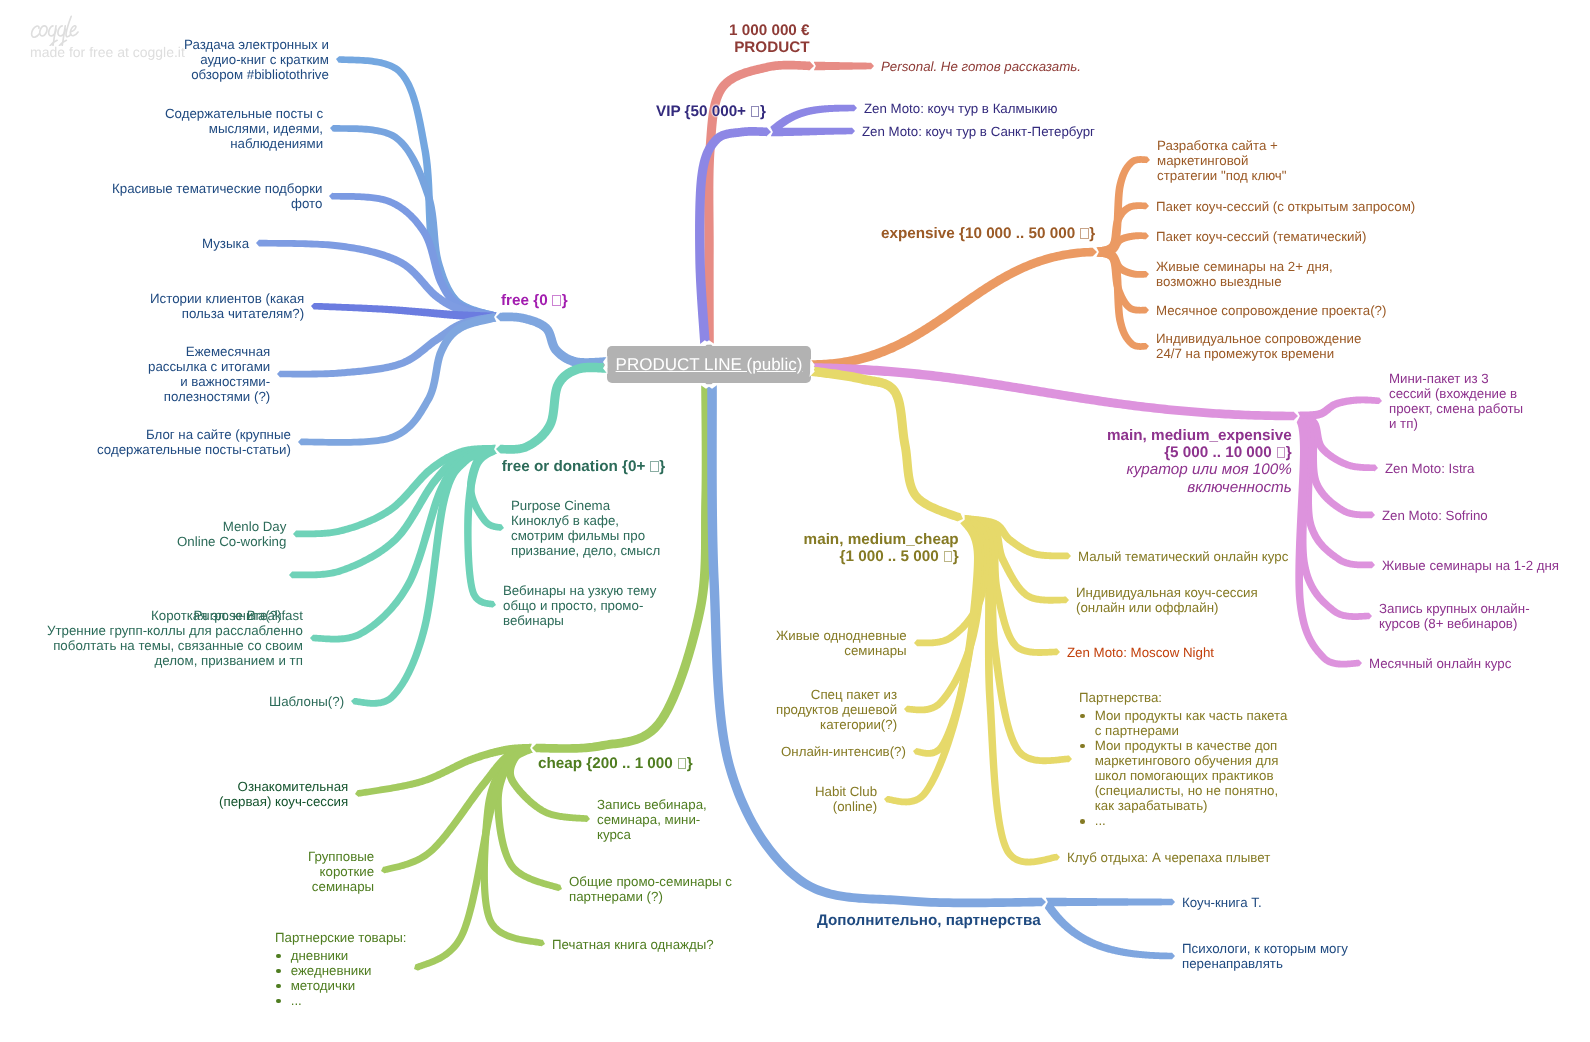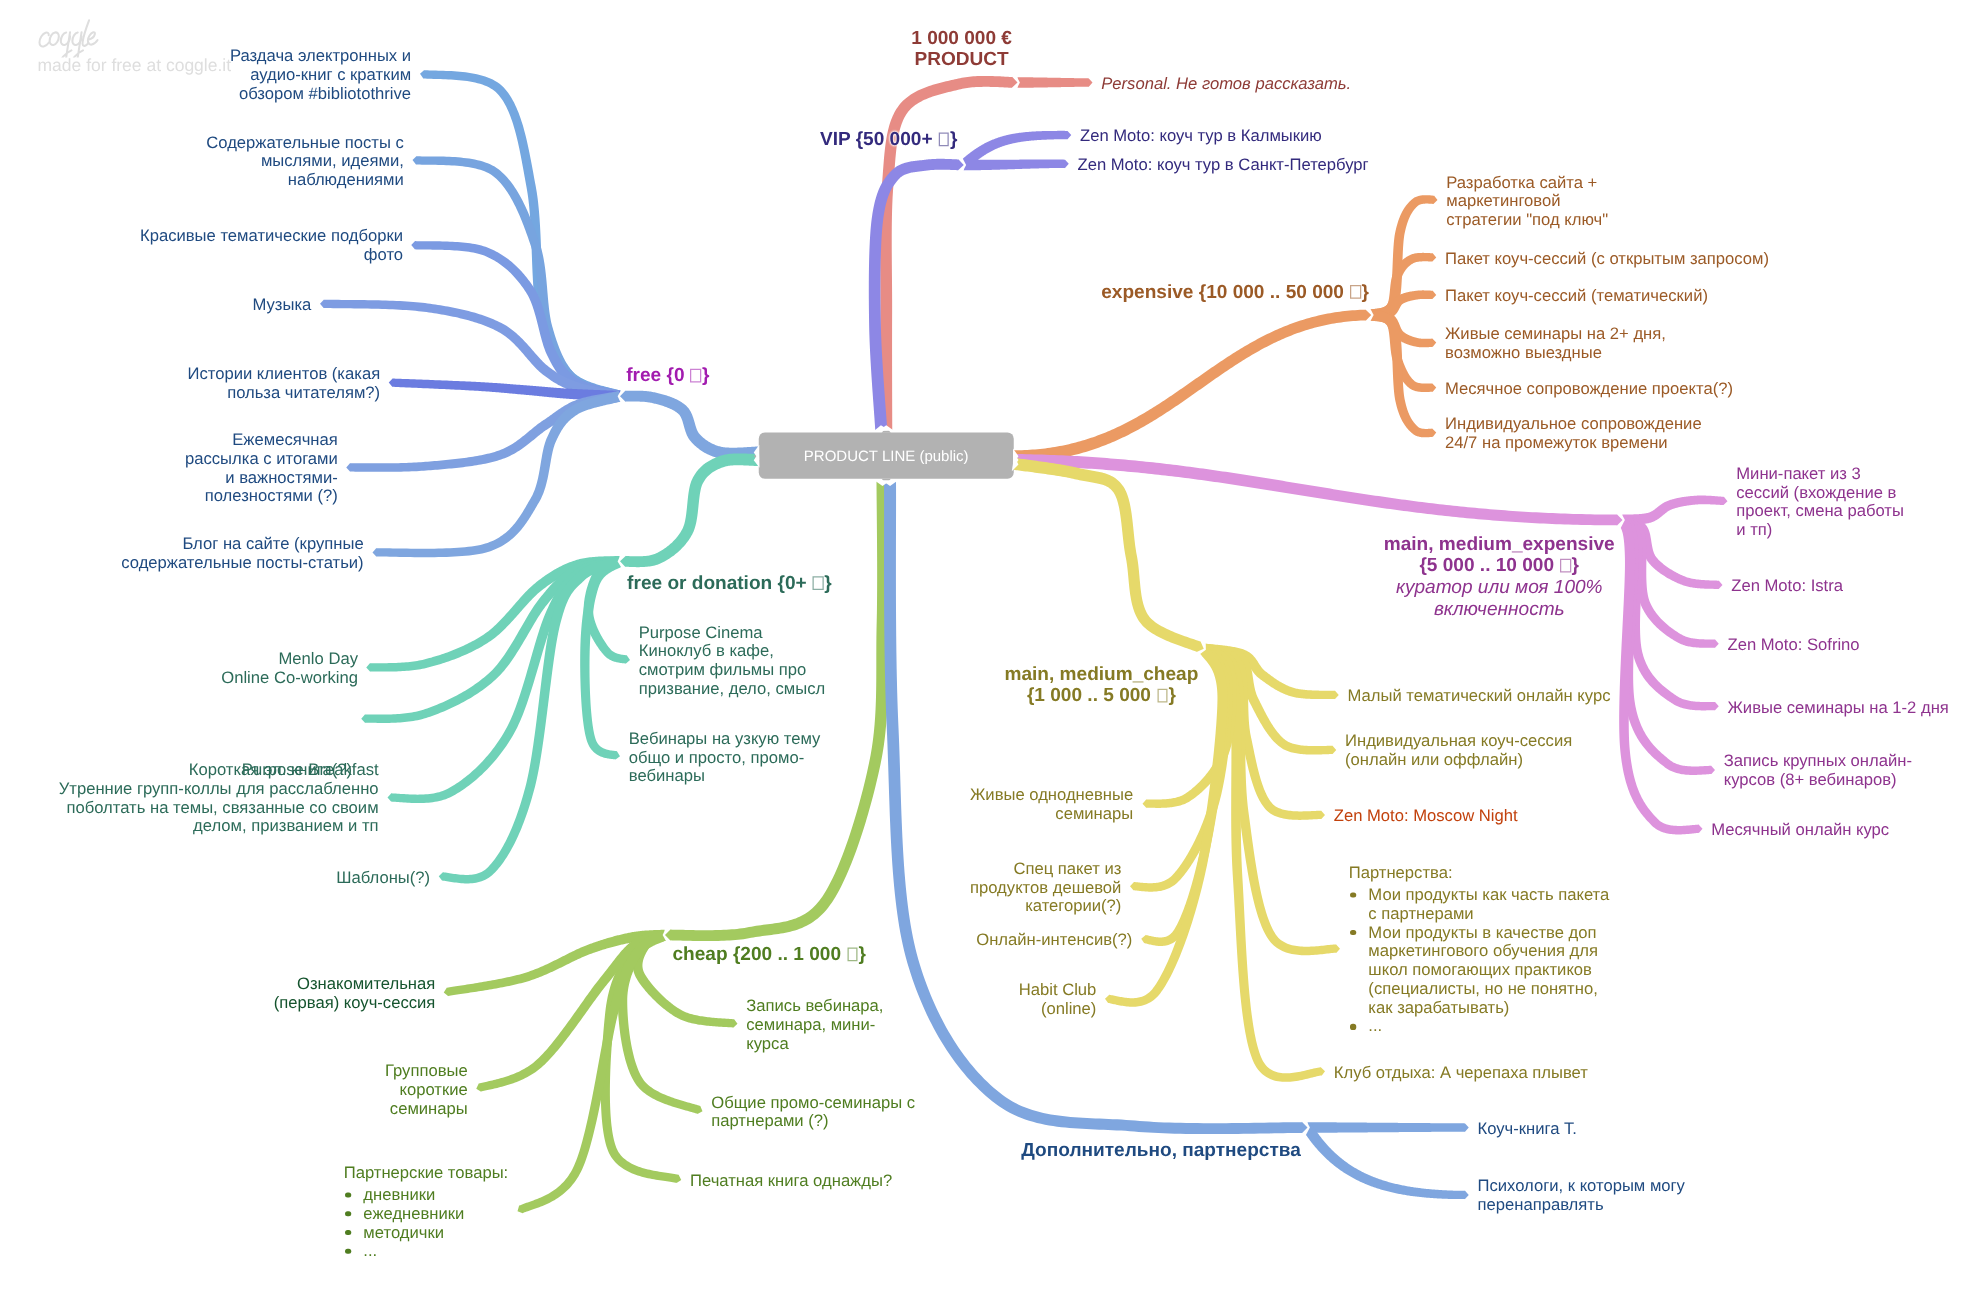--- a/index.html
+++ b/index.html
@@ -10,32 +10,32 @@
 #canvas{position:absolute;left:0;top:0;width:1590px;height:1042px;background:#fff;}
 #branch-layer{position:absolute;left:0;top:0;z-index:1;}
 #notch-layer{position:absolute;left:0;top:0;z-index:3;pointer-events:none;}
 #labels,#nodes{position:absolute;left:0;top:0;z-index:4;}
 #root-node{z-index:2;}
 .node{position:absolute;font-size:13.3px;line-height:15.05px;}
 .node.side-R{text-align:left;}
 .node.side-L{text-align:right;}
 .node .ln{display:block;white-space:pre;}
 .lbl{position:absolute;text-shadow:0 0 2px #fff,0 0 2px #fff,0 0 2px #fff;font-weight:bold;font-size:15.25px;line-height:17.2px;}
-.lbl.right{text-align:center;}
+.lbl.right{text-align:right;}
 .lbl .ln{display:block;white-space:pre;}
 .lbl .sub{font-weight:normal;font-style:italic;}
 .ital{font-style:italic;}
 ul.bul{list-style:none;margin:3px 0 0 0;padding:0;text-align:left;}
 ul.bul li{position:relative;padding-left:15.7px;white-space:pre;}
 ul.bul li:before{content:"";position:absolute;left:1.4px;top:5.6px;
   width:4.6px;height:4.6px;border-radius:50%;background:currentColor;}
 #root-node{position:absolute;border-radius:5px;box-sizing:border-box;}
 #root-label{position:absolute;left:0;top:0;width:100%;height:100%;
   display:flex;align-items:center;justify-content:center;
-  font-size:12px;white-space:pre;}
+  font-size:17px;white-space:pre;text-decoration:underline;}
 #logo{position:absolute;left:30px;top:15px;}
 #logo-mark{display:block;}
 #logo-tag{position:absolute;left:0px;top:29px;font-size:14px;line-height:16px;white-space:pre;}
 .mbox{display:inline-block;width:8.6px;height:10.9px;border:1.1px solid currentColor;
   box-sizing:border-box;vertical-align:-0.8px;margin:0 0.6px;opacity:.55;}
 </style>
 </head>
 <body>
 
 <div id="canvas">

